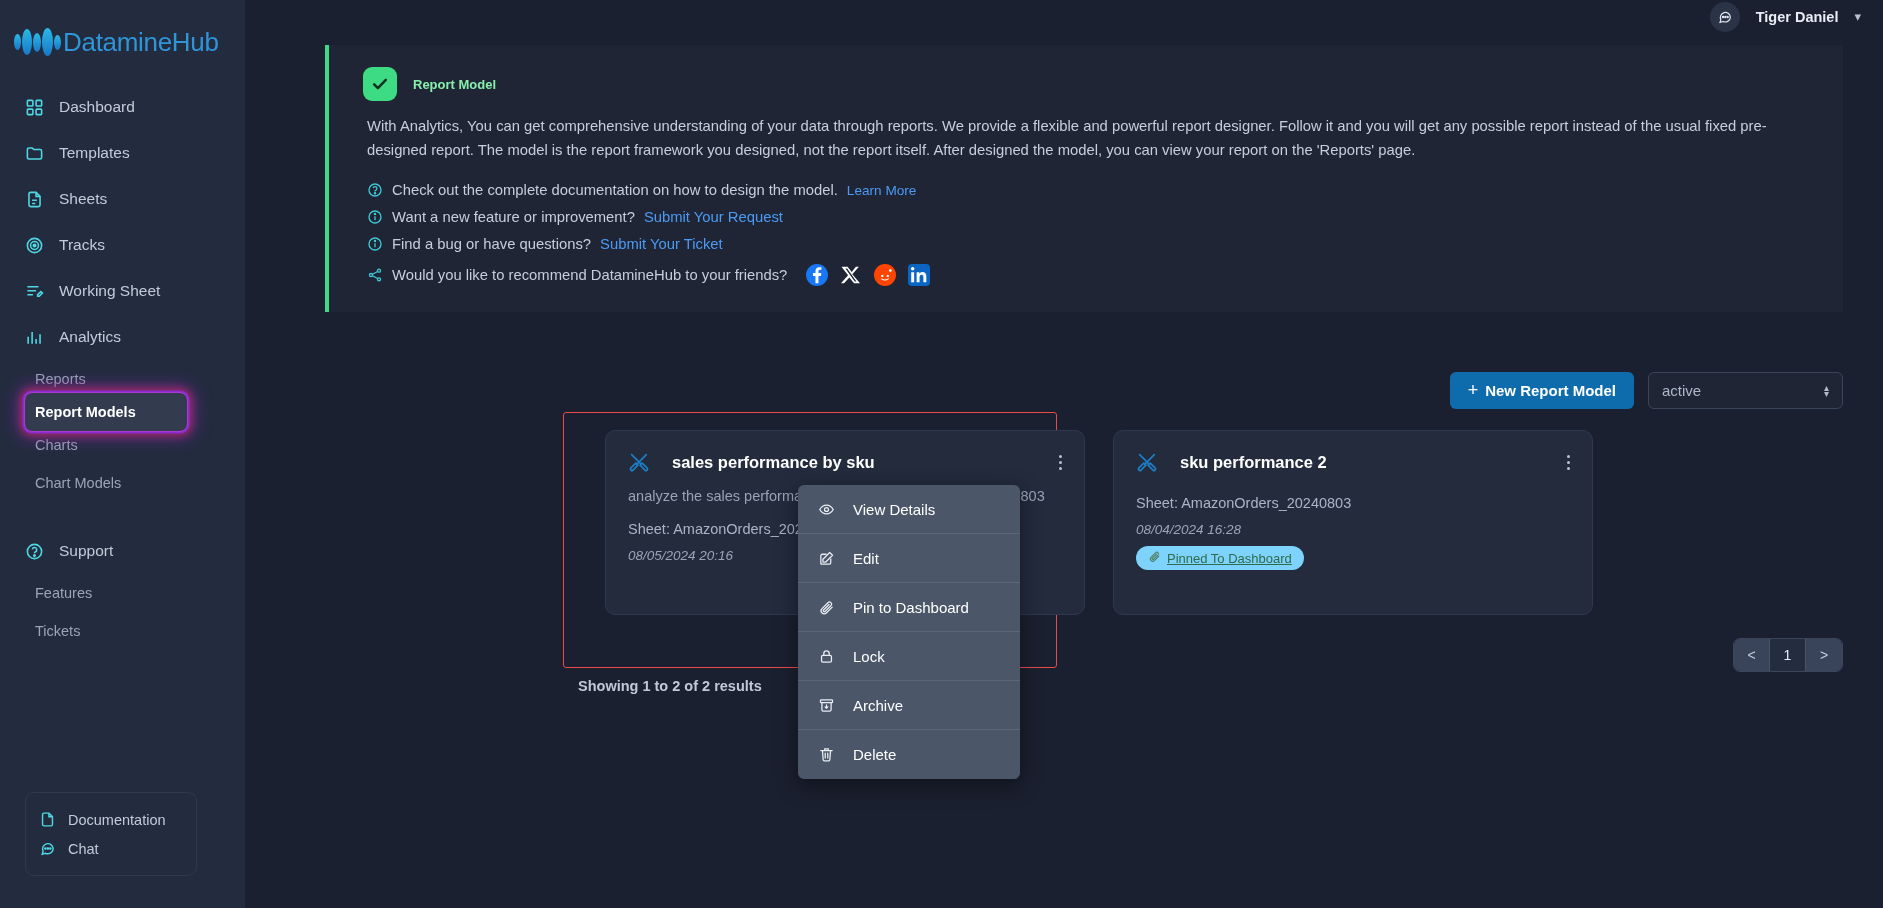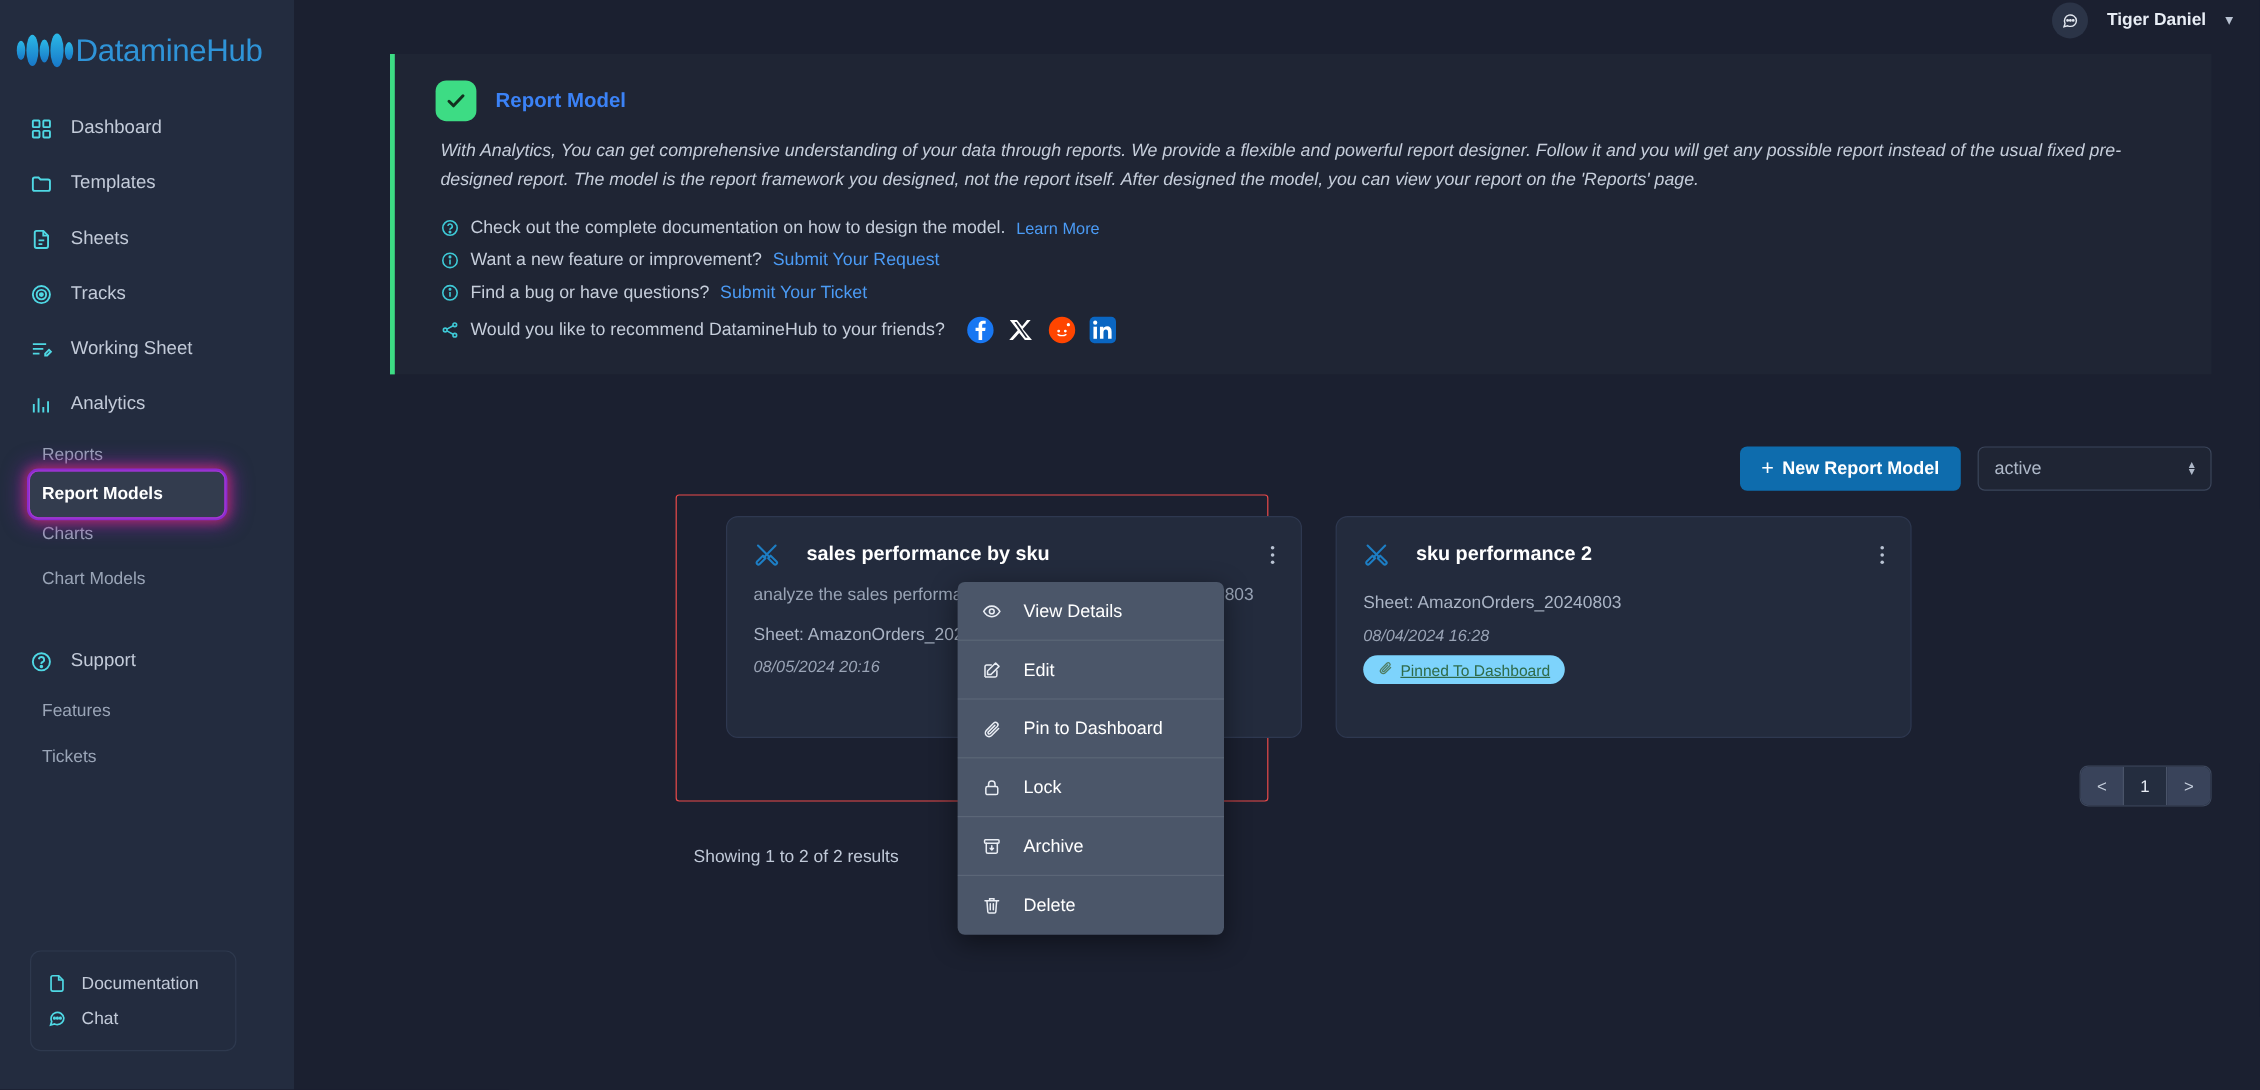--- a/index.html
+++ b/index.html
@@ -111,24 +111,24 @@
     padding: 22px 26px 20px 34px;
     min-height: 250px;
   }
   .banner-head { display: flex; align-items: center; gap: 16px; margin-bottom: 14px; }
   .check-badge {
     width: 34px; height: 34px; border-radius: 9px; background: #3ddc84;
     display: flex; align-items: center; justify-content: center;
     color: #13301f;
   }
   .check-badge svg { width: 20px; height: 20px; }
-  .banner-title { color: #3b82f6; font-size: 17px; font-weight: 700; }
+  .banner-title { color: #86efac; font-size: 13px; font-weight: 700; }
   .banner-body {
     color: #c6cedb; font-size: 14.8px; line-height: 1.62;
-    max-width: 1440px; margin-bottom: 14px; padding-left: 4px; font-style: italic;
+    max-width: 1440px; margin-bottom: 14px; padding-left: 4px;
   }
   .banner-line {
     display: flex; align-items: center; gap: 9px;
     color: #c6cedb; font-size: 14.8px; height: 27px; padding-left: 4px;
   }
   .banner-line .lic { width: 16px; height: 16px; color: #3ec9d6; display:flex; flex:0 0 16px;}
   .banner-line .lic svg { width: 16px; height: 16px; }
   .lnk { color: #4b9bf5; cursor: pointer; }
   .lnk.small { font-size: 13.6px; }
   .socials { display: flex; align-items: center; gap: 12px; margin-left: 10px; }
@@ -192,22 +192,22 @@
   .card-sheet { color: #aab4c5; font-size: 14.5px; margin-top: 13px; }
   .card-date { color: #9aa4b6; font-size: 13.5px; font-style: italic; margin-top: 11px; }
   .pin-badge {
     display: inline-flex; align-items: center; gap: 6px;
     background: #7dd3fc; color: #2f6b4a; border-radius: 13px;
     padding: 4px 12px; font-size: 13px; margin-top: 9px; text-decoration: underline;
   }
   .pin-badge svg { width: 13px; height: 13px; color: #4f7d62; }
 
   .showing {
-    position: absolute; left: 333px; top: 706px;
-    color: #c0c9d8; font-size: 14.5px;
+    position: absolute; left: 333px; top: 678px;
+    color: #c0c9d8; font-size: 14.5px; font-weight: bold;
   }
 
   
   .ctx-menu {
     position: absolute; left: 553px; top: 485px;
     width: 222px;
     background: #4b5669; border-radius: 6px;
     box-shadow: 0 6px 22px rgba(0,0,0,0.45);
     overflow: hidden; z-index: 50;
   }

